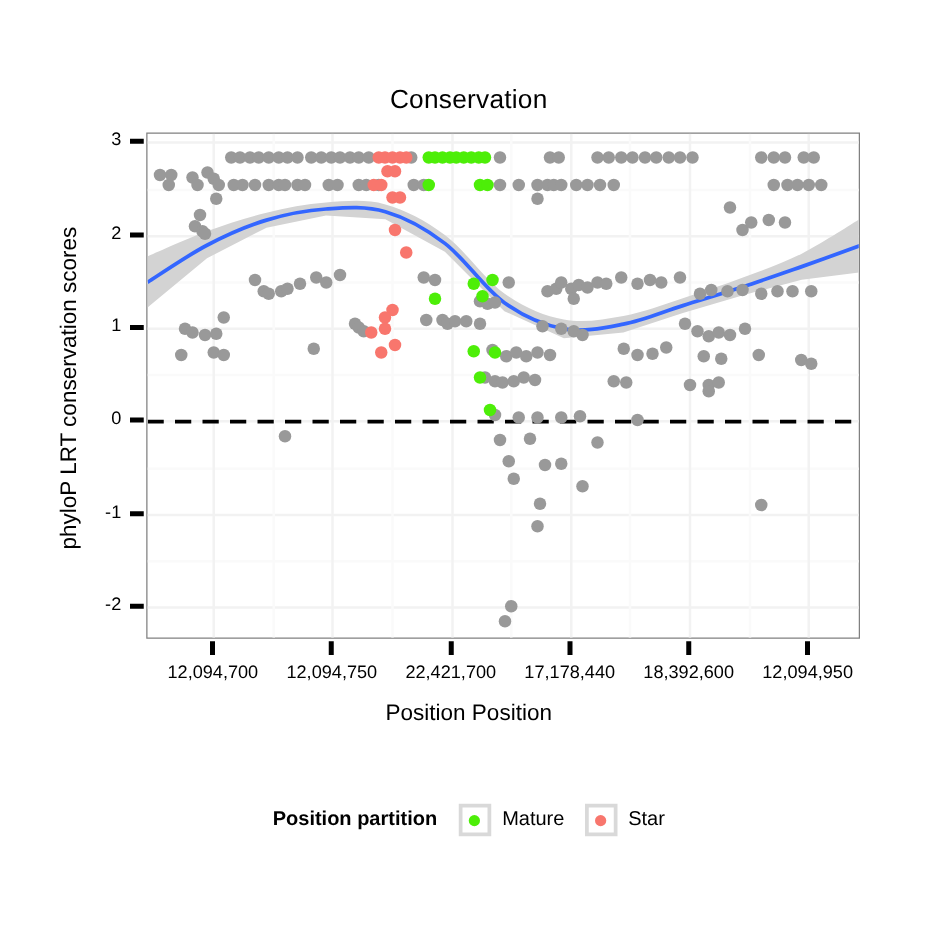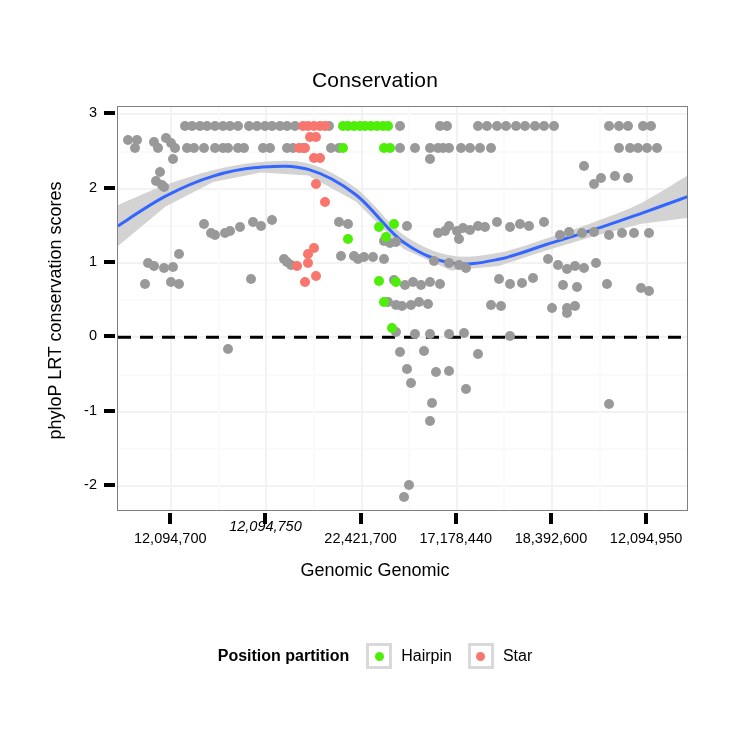--- a/index.html
+++ b/index.html
@@ -53,21 +53,21 @@
   .legend-label{font-size:16px;}
 </style>
 </head>
 <body>
 
 <div id="plot-root">
 
   <div class="abs" id="chart-title">Conservation</div>
 
   <div class="abs" id="y-axis-title">phyloP LRT conservation scores</div>
-  <div class="abs" id="x-axis-title">Genomic Genomic</div>
+  <div class="abs" id="x-axis-title">Position Position</div>
 
   <div class="abs" id="panel">
     <div id="grid-layer">
         <div class="gridline-major" style="left: 0px; width: 571px; height: 2px; top: 377.991px;"></div>
         <div class="gridline-major" style="left: 0px; width: 571px; height: 2px; top: 303.679px;"></div>
         <div class="gridline-major" style="left: 0px; width: 571px; height: 2px; top: 229.367px;"></div>
         <div class="gridline-major" style="left: 0px; width: 571px; height: 2px; top: 155.055px;"></div>
         <div class="gridline-major" style="left: 0px; width: 571px; height: 2px; top: 80.7431px;"></div>
         <div class="gridline-major" style="left: 0px; width: 571px; height: 2px; top: 6.43119px;"></div>
         <div class="gridline-minor" style="left: 0px; width: 571px; height: 2px; top: 340.835px;"></div>
@@ -328,21 +328,21 @@
         <div class="pt" style="width: 10px; height: 10px; left: 272.887px; top: 170.376px; background: rgb(77, 238, 8);"></div>
         <div class="pt" style="width: 10px; height: 10px; left: 261.467px; top: 189.697px; background: rgb(77, 238, 8);"></div>
         <div class="pt" style="width: 10px; height: 10px; left: 269.08px; top: 215.706px; background: rgb(77, 238, 8);"></div>
       </div>
   </div>
 
   <div id="ticks-layer">
       <div class="xtick" style="left: 168.293px; top: 513px;"></div>
       <div class="xticklabel" style="left: 110.293px; top: 530px;">12,094,700</div>
       <div class="xtick" style="left: 263.46px; top: 513px;"></div>
-      <div class="xticklabel" style="left: 205.46px; top: 518px; font-style: italic;">12,094,750</div>
+      <div class="xticklabel" style="left: 205.46px; top: 530px;">12,094,750</div>
       <div class="xtick" style="left: 358.627px; top: 513px;"></div>
       <div class="xticklabel" style="left: 300.627px; top: 530px;">22,421,700</div>
       <div class="xtick" style="left: 453.793px; top: 513px;"></div>
       <div class="xticklabel" style="left: 395.793px; top: 530px;">17,178,440</div>
       <div class="xtick" style="left: 548.96px; top: 513px;"></div>
       <div class="xticklabel" style="left: 490.96px; top: 530px;">18,392,600</div>
       <div class="xtick" style="left: 644.127px; top: 513px;"></div>
       <div class="xticklabel" style="left: 586.127px; top: 530px;">12,094,950</div>
       <div class="ytick" style="left: 104px; top: 482.991px;"></div>
       <div class="yticklabel" style="left: 57px; top: 475.991px;">-2</div>
@@ -358,21 +358,21 @@
       <div class="yticklabel" style="left: 57px; top: 104.431px;">3</div>
     </div>
 
   <div class="abs" id="legend">
     <span id="legend-title">Position partition</span>
     <span id="legend-items" style="display: inline-flex; align-items: center; gap: 16px;">
         <span class="legend-item">
           <span class="legend-key">
             <span class="legend-dot" style="background: rgb(77, 238, 8);"></span>
           </span>
-          <span class="legend-label">Hairpin</span>
+          <span class="legend-label">Mature</span>
         </span>
         <span class="legend-item">
           <span class="legend-key">
             <span class="legend-dot" style="background: rgb(248, 118, 109);"></span>
           </span>
           <span class="legend-label">Star</span>
         </span>
       </span>
   </div>
 

